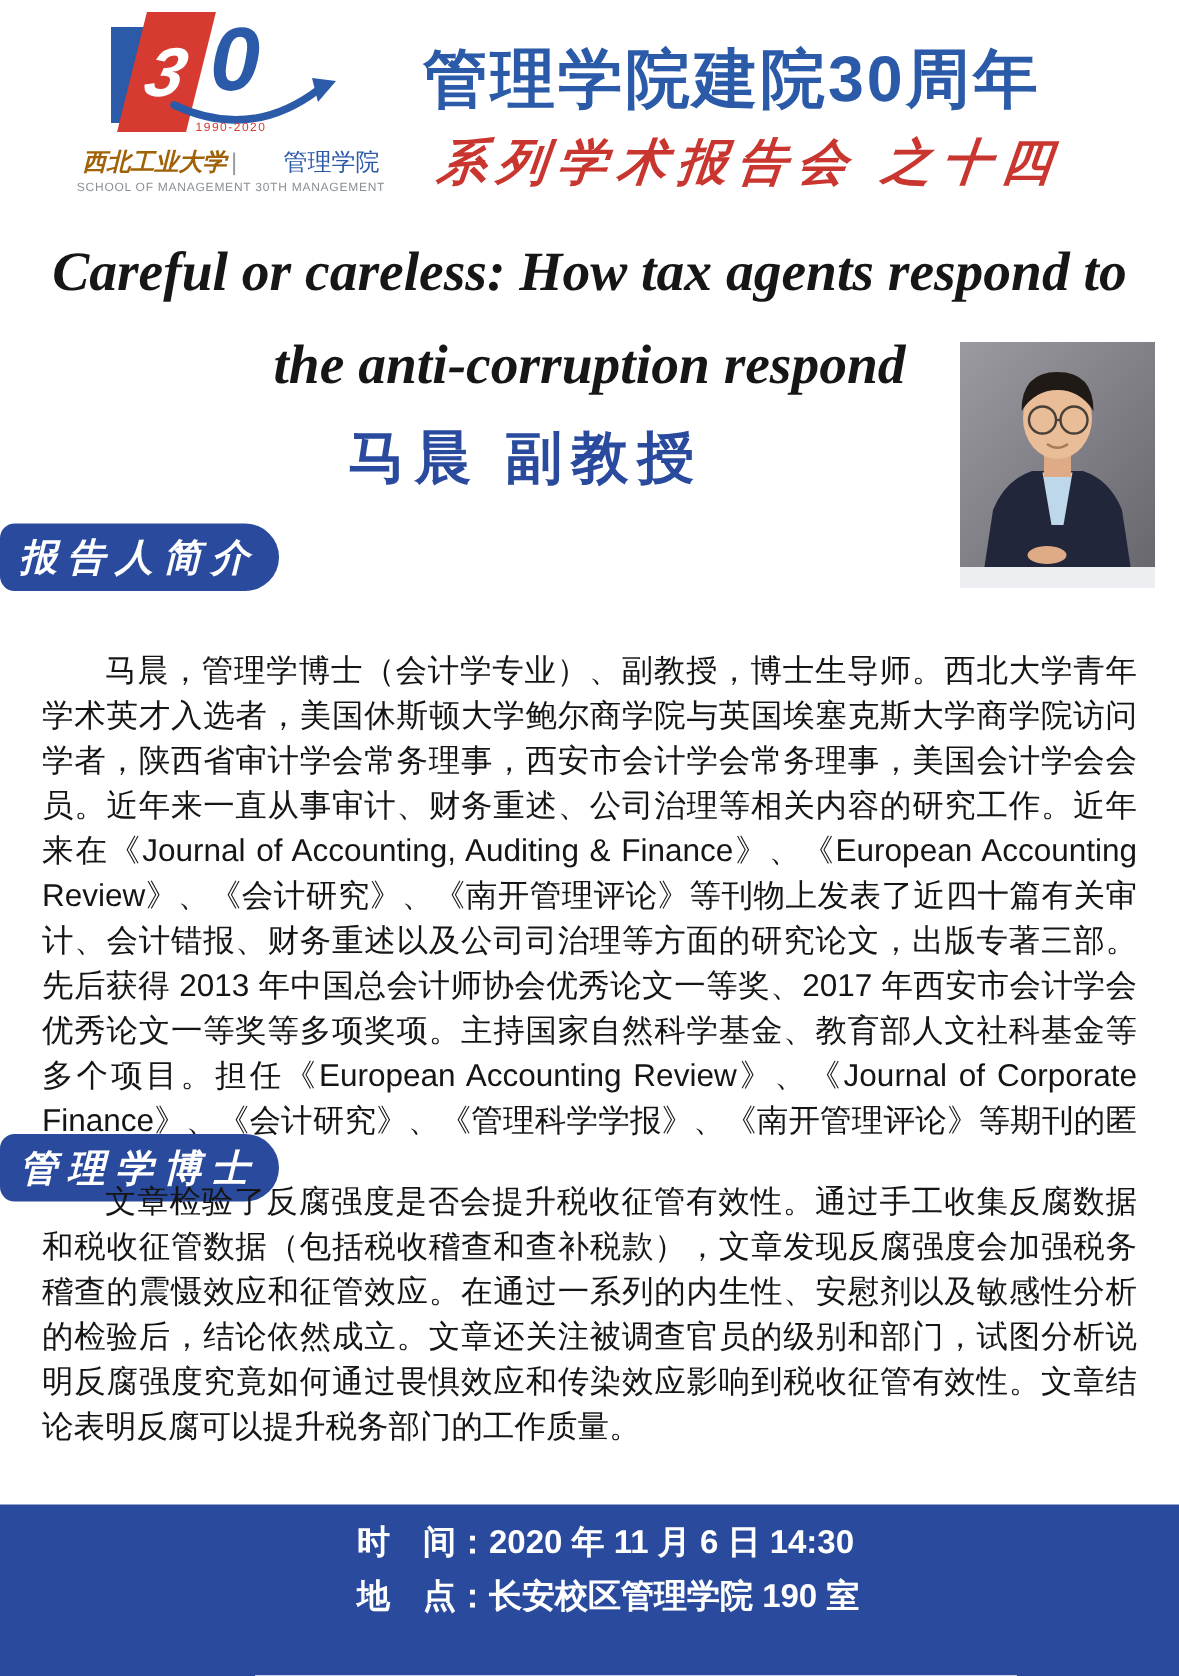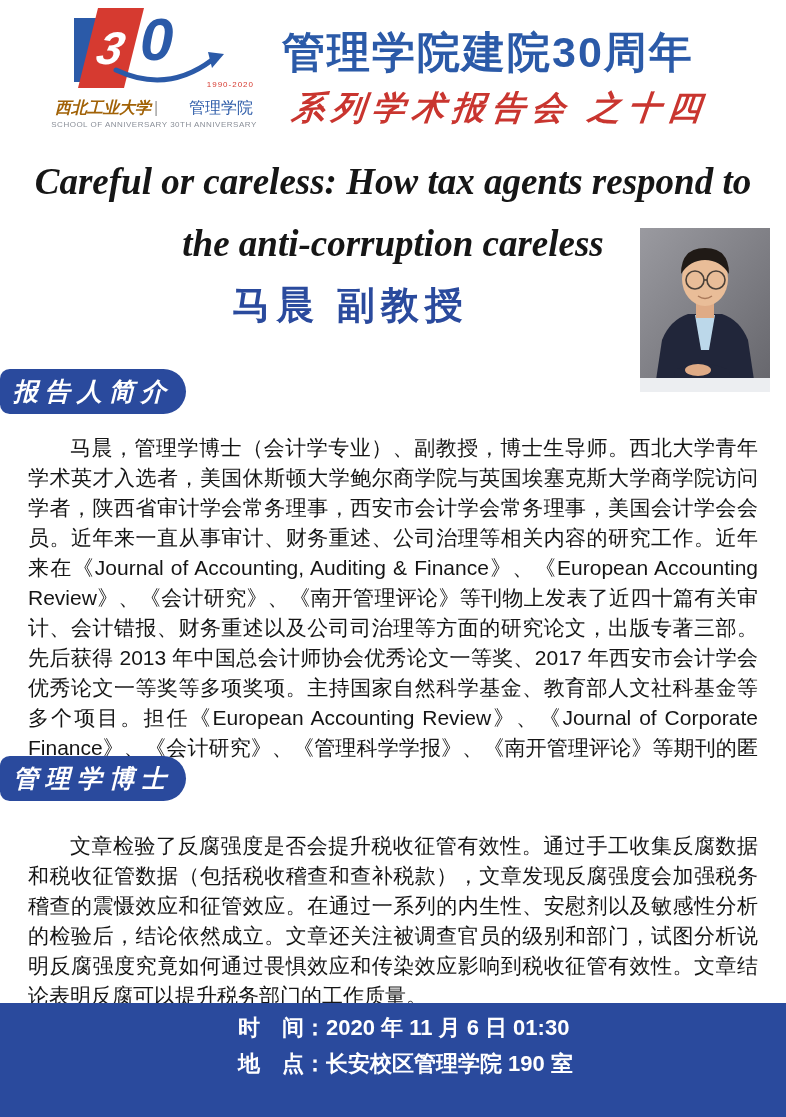--- a/index.html
+++ b/index.html
@@ -10,21 +10,21 @@
   
   .logo{position:absolute;left:36px;top:8px;width:236px;height:130px;}
   .logo-mark{position:relative;width:200px;height:84px;margin:0 auto;}
   .logo-blue-bar{position:absolute;left:20px;top:10px;width:22px;height:64px;background:#2B5AA8;}
   .logo-ribbon{position:absolute;left:34px;top:0;width:46px;height:80px;background:#D63A30;
     transform:skewX(-14deg);display:flex;align-items:center;justify-content:center;z-index:2;}
   .logo-ribbon span{color:#fff;font-size:46px;font-weight:bold;font-style:italic;line-height:1;}
   .logo-zero{position:absolute;left:86px;top:2px;font-size:60px;line-height:1;font-weight:800;
     font-style:italic;color:#2B5AA8;z-index:1;}
   .logo-swoosh{position:absolute;left:58px;top:42px;z-index:3;}
-  .logo-years{position:absolute;left:0;top:72px;width:200px;text-align:right;font-size:8px;
+  .logo-years{position:absolute;left:0;top:72px;width:200px;text-align:center;font-size:8px;
     color:#D63A30;letter-spacing:1px;z-index:4;}
   .logo-cn{position:absolute;top:90px;left:0;width:236px;text-align:center;font-size:16px;white-space:nowrap;}
   .logo-cn .univ{color:#a16207;font-weight:bold;font-style:italic;}
   .logo-cn .div{color:#999;margin:0 3px;}
   .logo-cn .school{color:#2B5AA8;font-weight:normal;margin-left:28px;}
   .logo-en{position:absolute;top:112px;left:0;width:236px;text-align:center;font-size:8px;
     color:#8a8f98;letter-spacing:.5px;white-space:nowrap;}
   .header-title{position:absolute;left:282px;top:24px;font-size:43px;font-weight:bold;
     color:#2B5AA8;letter-spacing:2px;white-space:nowrap;}
   .series-title{position:absolute;left:292px;top:86px;font-size:33px;font-weight:bold;
@@ -36,27 +36,27 @@
   .title-line1{top:160px;}
   .title-line2{top:222px;}
   .speaker{position:absolute;left:0;top:280px;width:701px;text-align:center;font-size:38px;
     font-weight:bold;color:#2A4A9D;letter-spacing:6px;}
   
   .photo{position:absolute;left:640px;top:228px;width:130px;height:164px;}
   
   .banner{position:absolute;left:0;width:186px;height:45px;background:#2A4A9D;
     border-radius:10px 23px 23px 10px;color:#fff;display:flex;align-items:center;
     justify-content:center;font-size:25px;font-weight:bold;font-style:italic;letter-spacing:7px;}
-  .banner.bio{top:369px;}
+  .banner.bio{top:349px;}
   .banner.abs{top:756px;}
   
   .para{position:absolute;left:28px;width:730px;font-size:21px;line-height:30px;
     text-align:justify;text-indent:2em;color:#151515;}
   .para.bio{top:412px;}
-  .para.abs{top:810px;}
+  .para.abs{top:766px;}
   
   .footer{position:absolute;left:0;top:1003px;width:786px;height:114px;background:#2A4A9D;}
   .footer-inner{position:absolute;left:238px;top:7px;color:#fff;font-size:22px;
     font-weight:bold;line-height:36px;white-space:nowrap;}
   .footer-line span{color:#fff;}
 </style>
 </head>
 <body>
 
 <div>
@@ -70,28 +70,28 @@
       <div class="logo-zero">0</div>
       <svg class="logo-swoosh" width="120" height="40" viewBox="0 0 120 40">
         <path d="M4 20 Q 55 44 100 10" fill="none" stroke="#2B5AA8" stroke-width="5" stroke-linecap="round"></path>
         <polygon points="96,2 112,4 100,18" fill="#2B5AA8"></polygon>
       </svg>
       <div class="logo-years">1990-2020</div>
     </div>
     <div class="logo-cn">
       <span class="univ">西北工业大学</span><span class="div">|</span><span class="school">管理学院</span>
     </div>
-    <div class="logo-en">SCHOOL OF ANNIVERSARY  30TH ANNIVERSARY</div>
+    <div class="logo-en">SCHOOL OF MANAGEMENT  30TH MANAGEMENT</div>
   </div>
 
   <div class="header-title">管理学院建院30周年</div>
   <div class="series-title">系列学术报告会 之十四</div>
 
   <div class="title-line1">Careful or careless: How tax agents respond to</div>
-  <div class="title-line2">the anti-corruption careless</div>
+  <div class="title-line2">the anti-corruption respond</div>
   <div class="speaker">马晨 副教授</div>
 
   <div class="photo">
     <svg width="130" height="164" viewBox="0 0 130 164">
       <defs>
         <linearGradient id="pbg" x1="0" y1="0" x2="1" y2="1">
           <stop offset="0" stop-color="#9a9aa0"></stop>
           <stop offset="1" stop-color="#67676d"></stop>
         </linearGradient>
       </defs>
@@ -117,21 +117,21 @@
   <p class="para bio">马晨，管理学博士（会计学专业）、副教授，博士生导师。西北大学青年学术英才入选者，美国休斯顿大学鲍尔商学院与英国埃塞克斯大学商学院访问学者，陕西省审计学会常务理事，西安市会计学会常务理事，美国会计学会会员。近年来一直从事审计、财务重述、公司治理等相关内容的研究工作。近年来在《Journal of Accounting, Auditing &amp; Finance》、《European Accounting Review》、《会计研究》、《南开管理评论》等刊物上发表了近四十篇有关审计、会计错报、财务重述以及公司司治理等方面的研究论文，出版专著三部。先后获得 2013 年中国总会计师协会优秀论文一等奖、2017 年西安市会计学会优秀论文一等奖等多项奖项。主持国家自然科学基金、教育部人文社科基金等多个项目。担任《European Accounting Review》、《Journal of Corporate Finance》、《会计研究》、《管理科学学报》、《南开管理评论》等期刊的匿名审稿人。</p>
 
   <div class="banner abs">
     <span>管理学博士</span>
   </div>
   <p class="para abs">文章检验了反腐强度是否会提升税收征管有效性。通过手工收集反腐数据和税收征管数据（包括税收稽查和查补税款），文章发现反腐强度会加强税务稽查的震慑效应和征管效应。在通过一系列的内生性、安慰剂以及敏感性分析的检验后，结论依然成立。文章还关注被调查官员的级别和部门，试图分析说明反腐强度究竟如何通过畏惧效应和传染效应影响到税收征管有效性。文章结论表明反腐可以提升税务部门的工作质量。</p>
 
   <div class="footer">
     <div class="footer-inner">
       <div class="footer-line">
-        <span>时　间：</span><span>2020 年 11 月 6 日 01:30</span>
+        <span>时　间：</span><span>2020 年 11 月 6 日 14:30</span>
       </div>
       <div class="footer-line">
         <span>地　点：</span><span>长安校区管理学院 190 室</span>
       </div>
     </div>
   </div>
 
 </div>
 
 </body></html>

